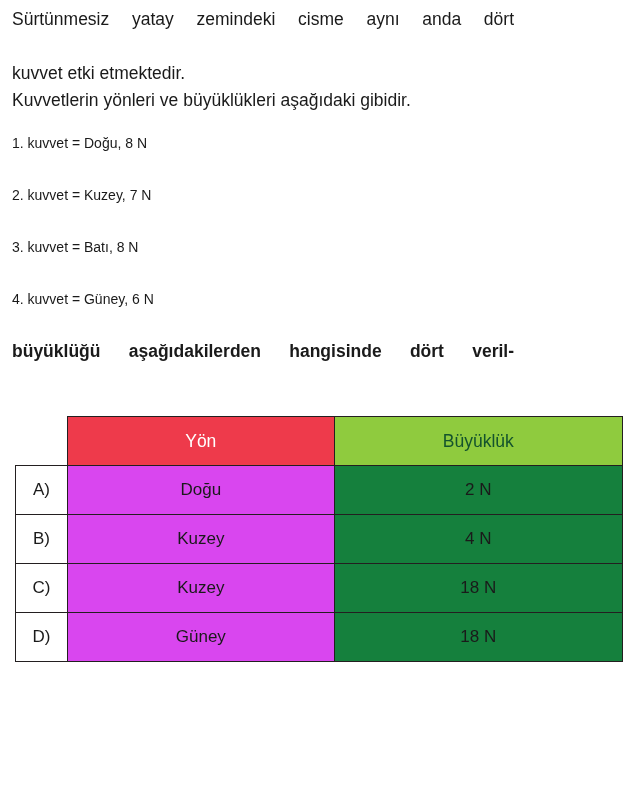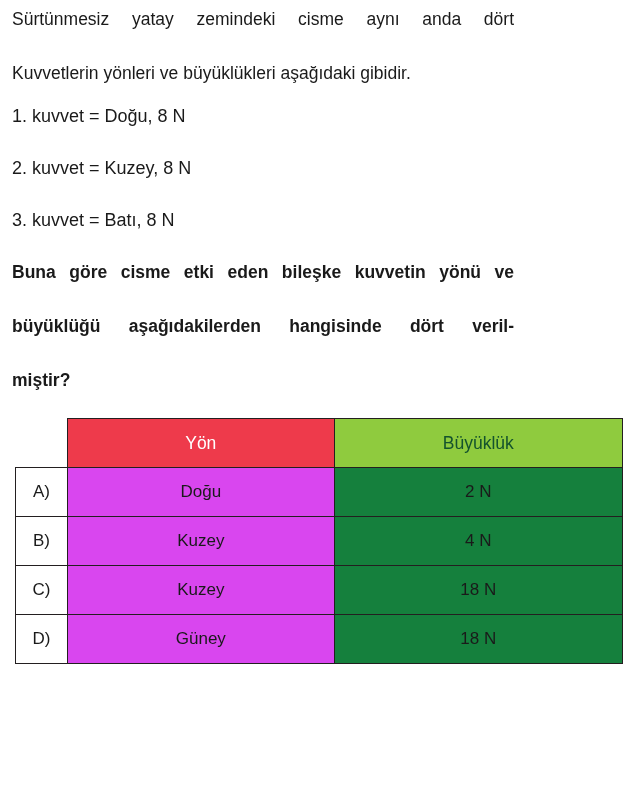--- a/index.html
+++ b/index.html
@@ -35,21 +35,21 @@
   }
   .intro-line.l1::after {
     content: "";
     display: inline-block;
     width: 100%;
   }
   .force-list {
     margin-top: 16px;
   }
   .force-item {
-    font-size: 18px;
+    font-size: 14px;
     line-height: 27px;
     margin: 12px 0 25px 0;
   }
   .question {
     font-size: 17.5px;
     line-height: 27px;
     font-weight: bold;
     text-align: justify;
     margin: 0;
   }
@@ -115,33 +115,33 @@
     background: #15803d;
   }
 </style>
 </head>
 <body>
 
 <div class="page">
 
   <div class="intro">
     <p class="intro-line l1">Sürtünmesiz yatay zemindeki cisme aynı anda dört</p>
+    <p class="intro-line">kuvvet etki etmektedir.</p>
     <p class="intro-line">Kuvvetlerin yönleri ve büyüklükleri aşağıdaki gibidir.</p>
   </div>
 
   <div class="force-list">
     <p class="force-item">1. kuvvet = Doğu, 8 N</p>
-    <p class="force-item">2. kuvvet = Kuzey, 8 N</p>
+    <p class="force-item">2. kuvvet = Kuzey, 7 N</p>
     <p class="force-item">3. kuvvet = Batı, 8 N</p>
+    <p class="force-item">4. kuvvet = Güney, 6 N</p>
   </div>
 
   <div class="question">
-    <p class="question-line just">Buna göre cisme etki eden bileşke kuvvetin yönü ve</p>
     <p class="question-line just">büyüklüğü aşağıdakilerden hangisinde dört veril-</p>
-    <p class="question-line">miştir?</p>
   </div>
 
   <div class="answer-block">
     <table class="answers">
       <colgroup>
         <col class="c-letter">
         <col class="c-dir">
         <col class="c-mag">
       </colgroup>
       <thead>

